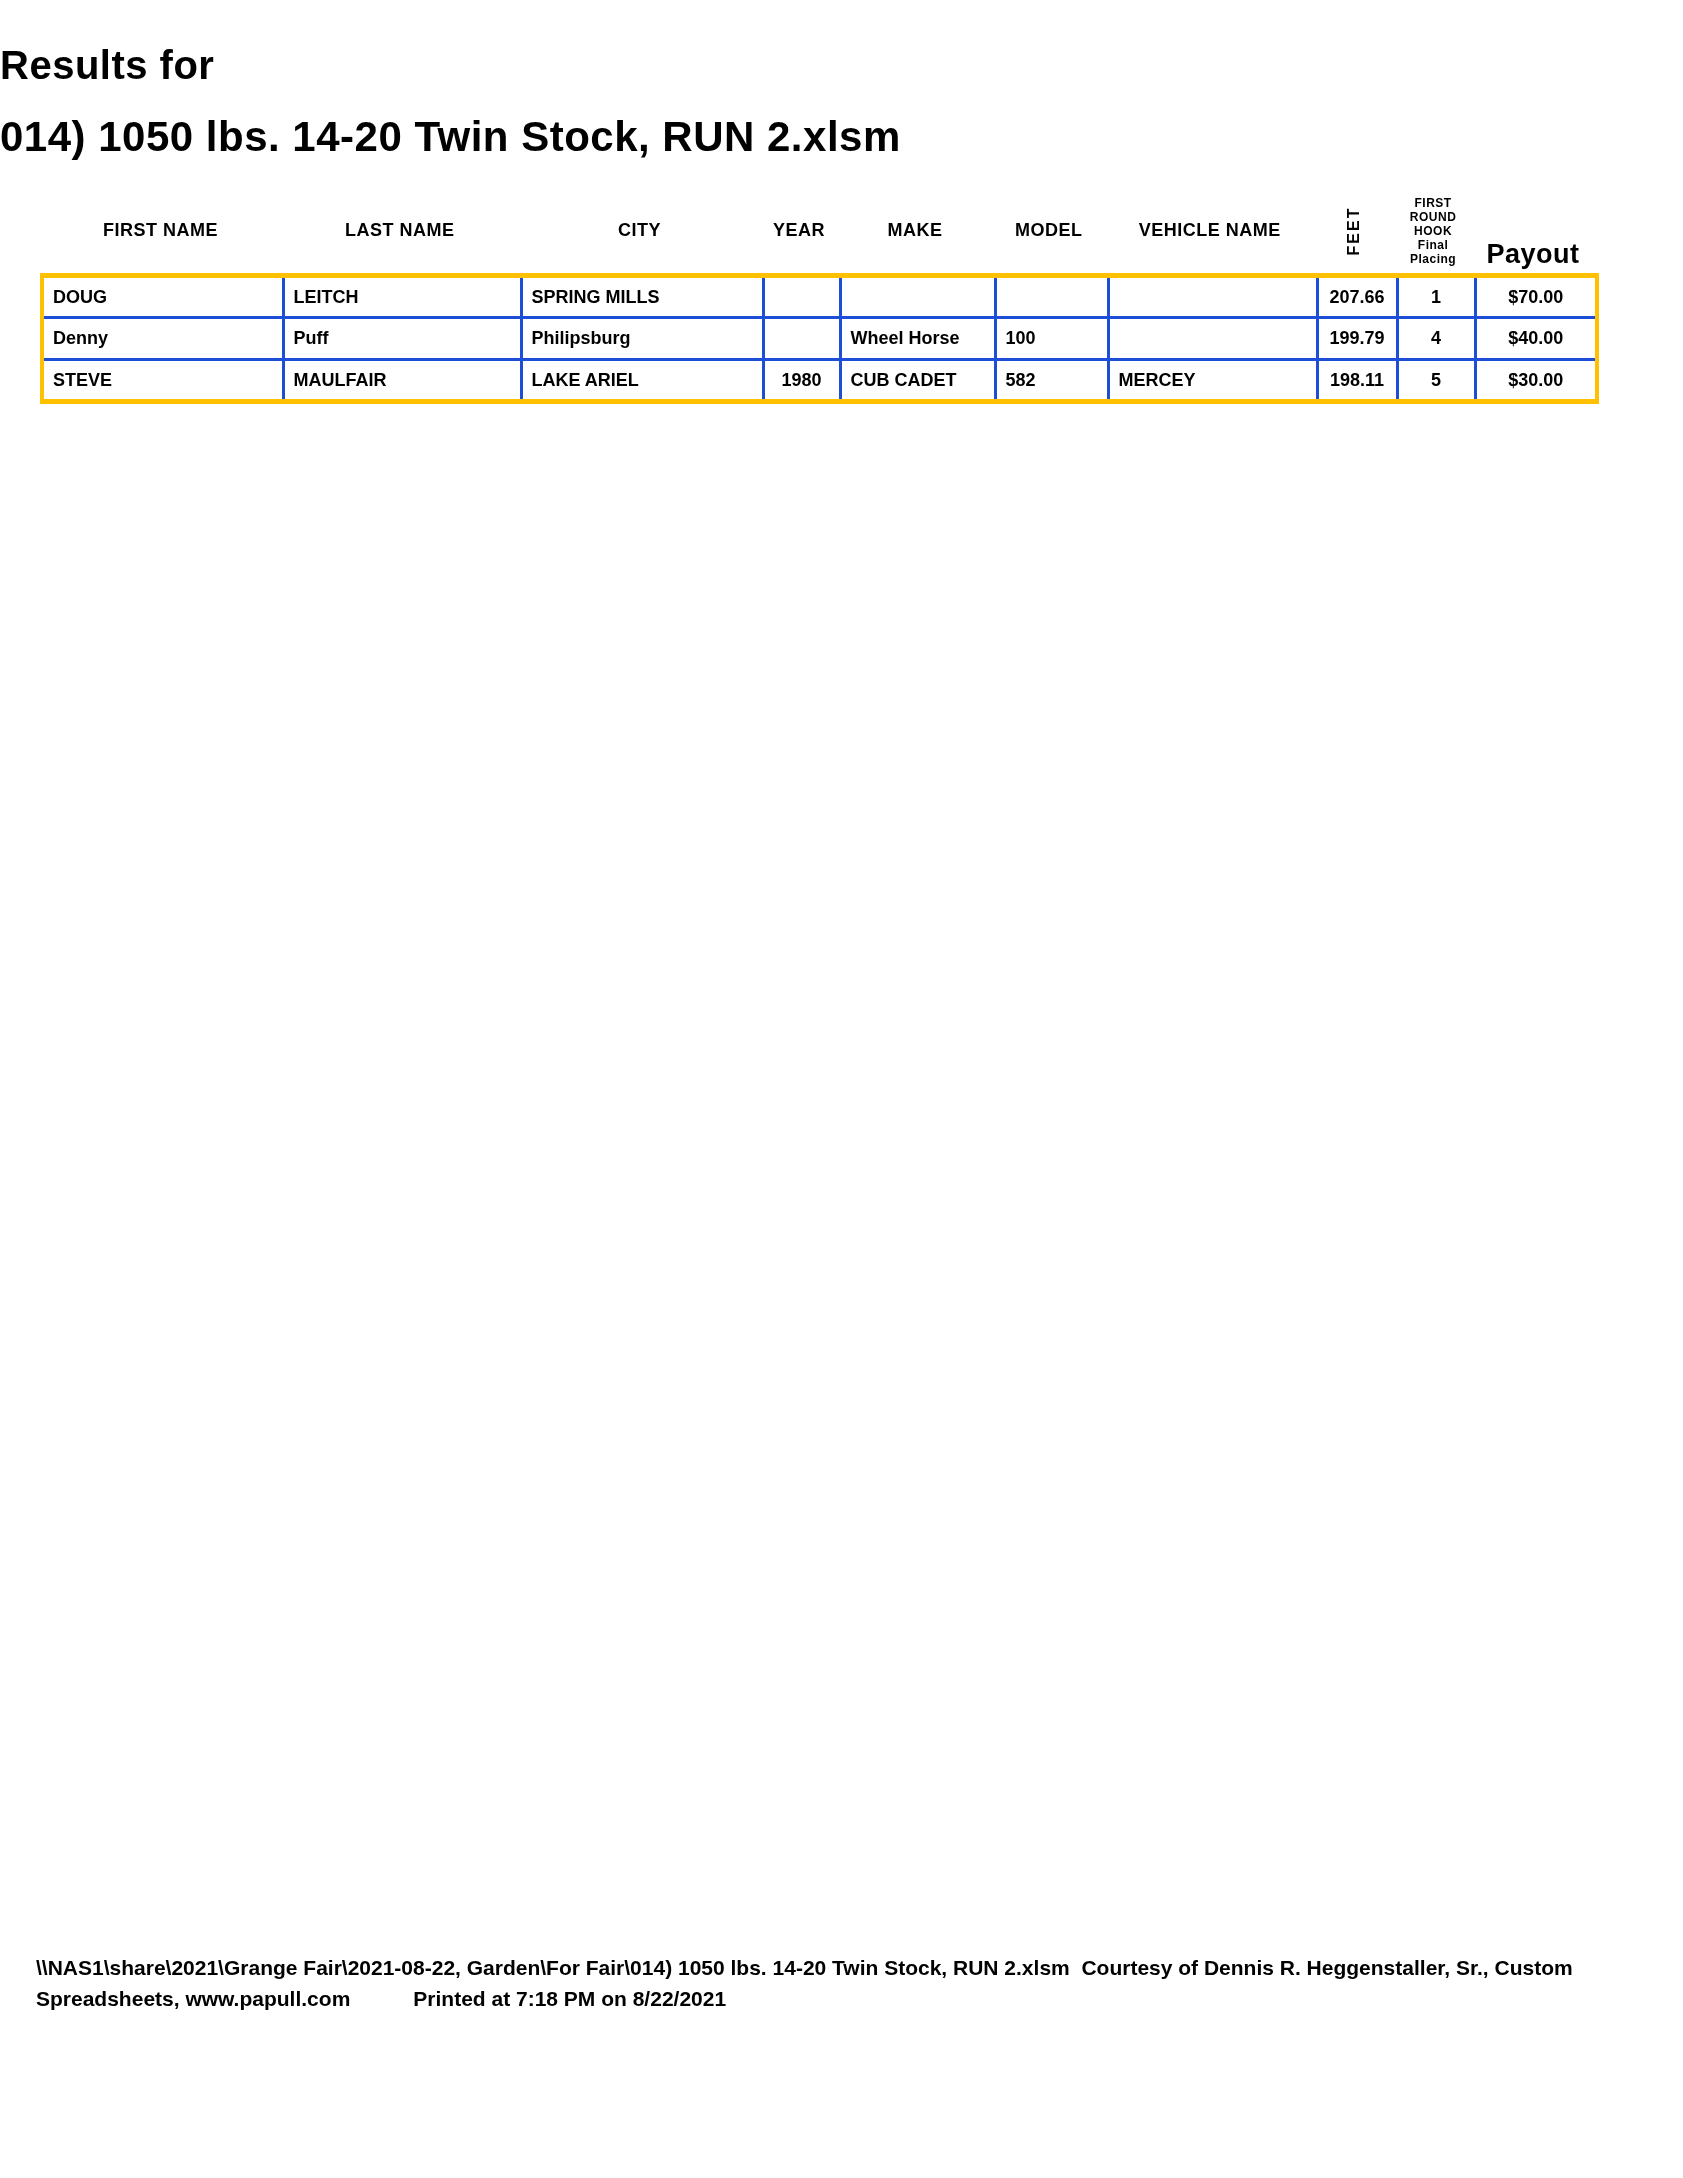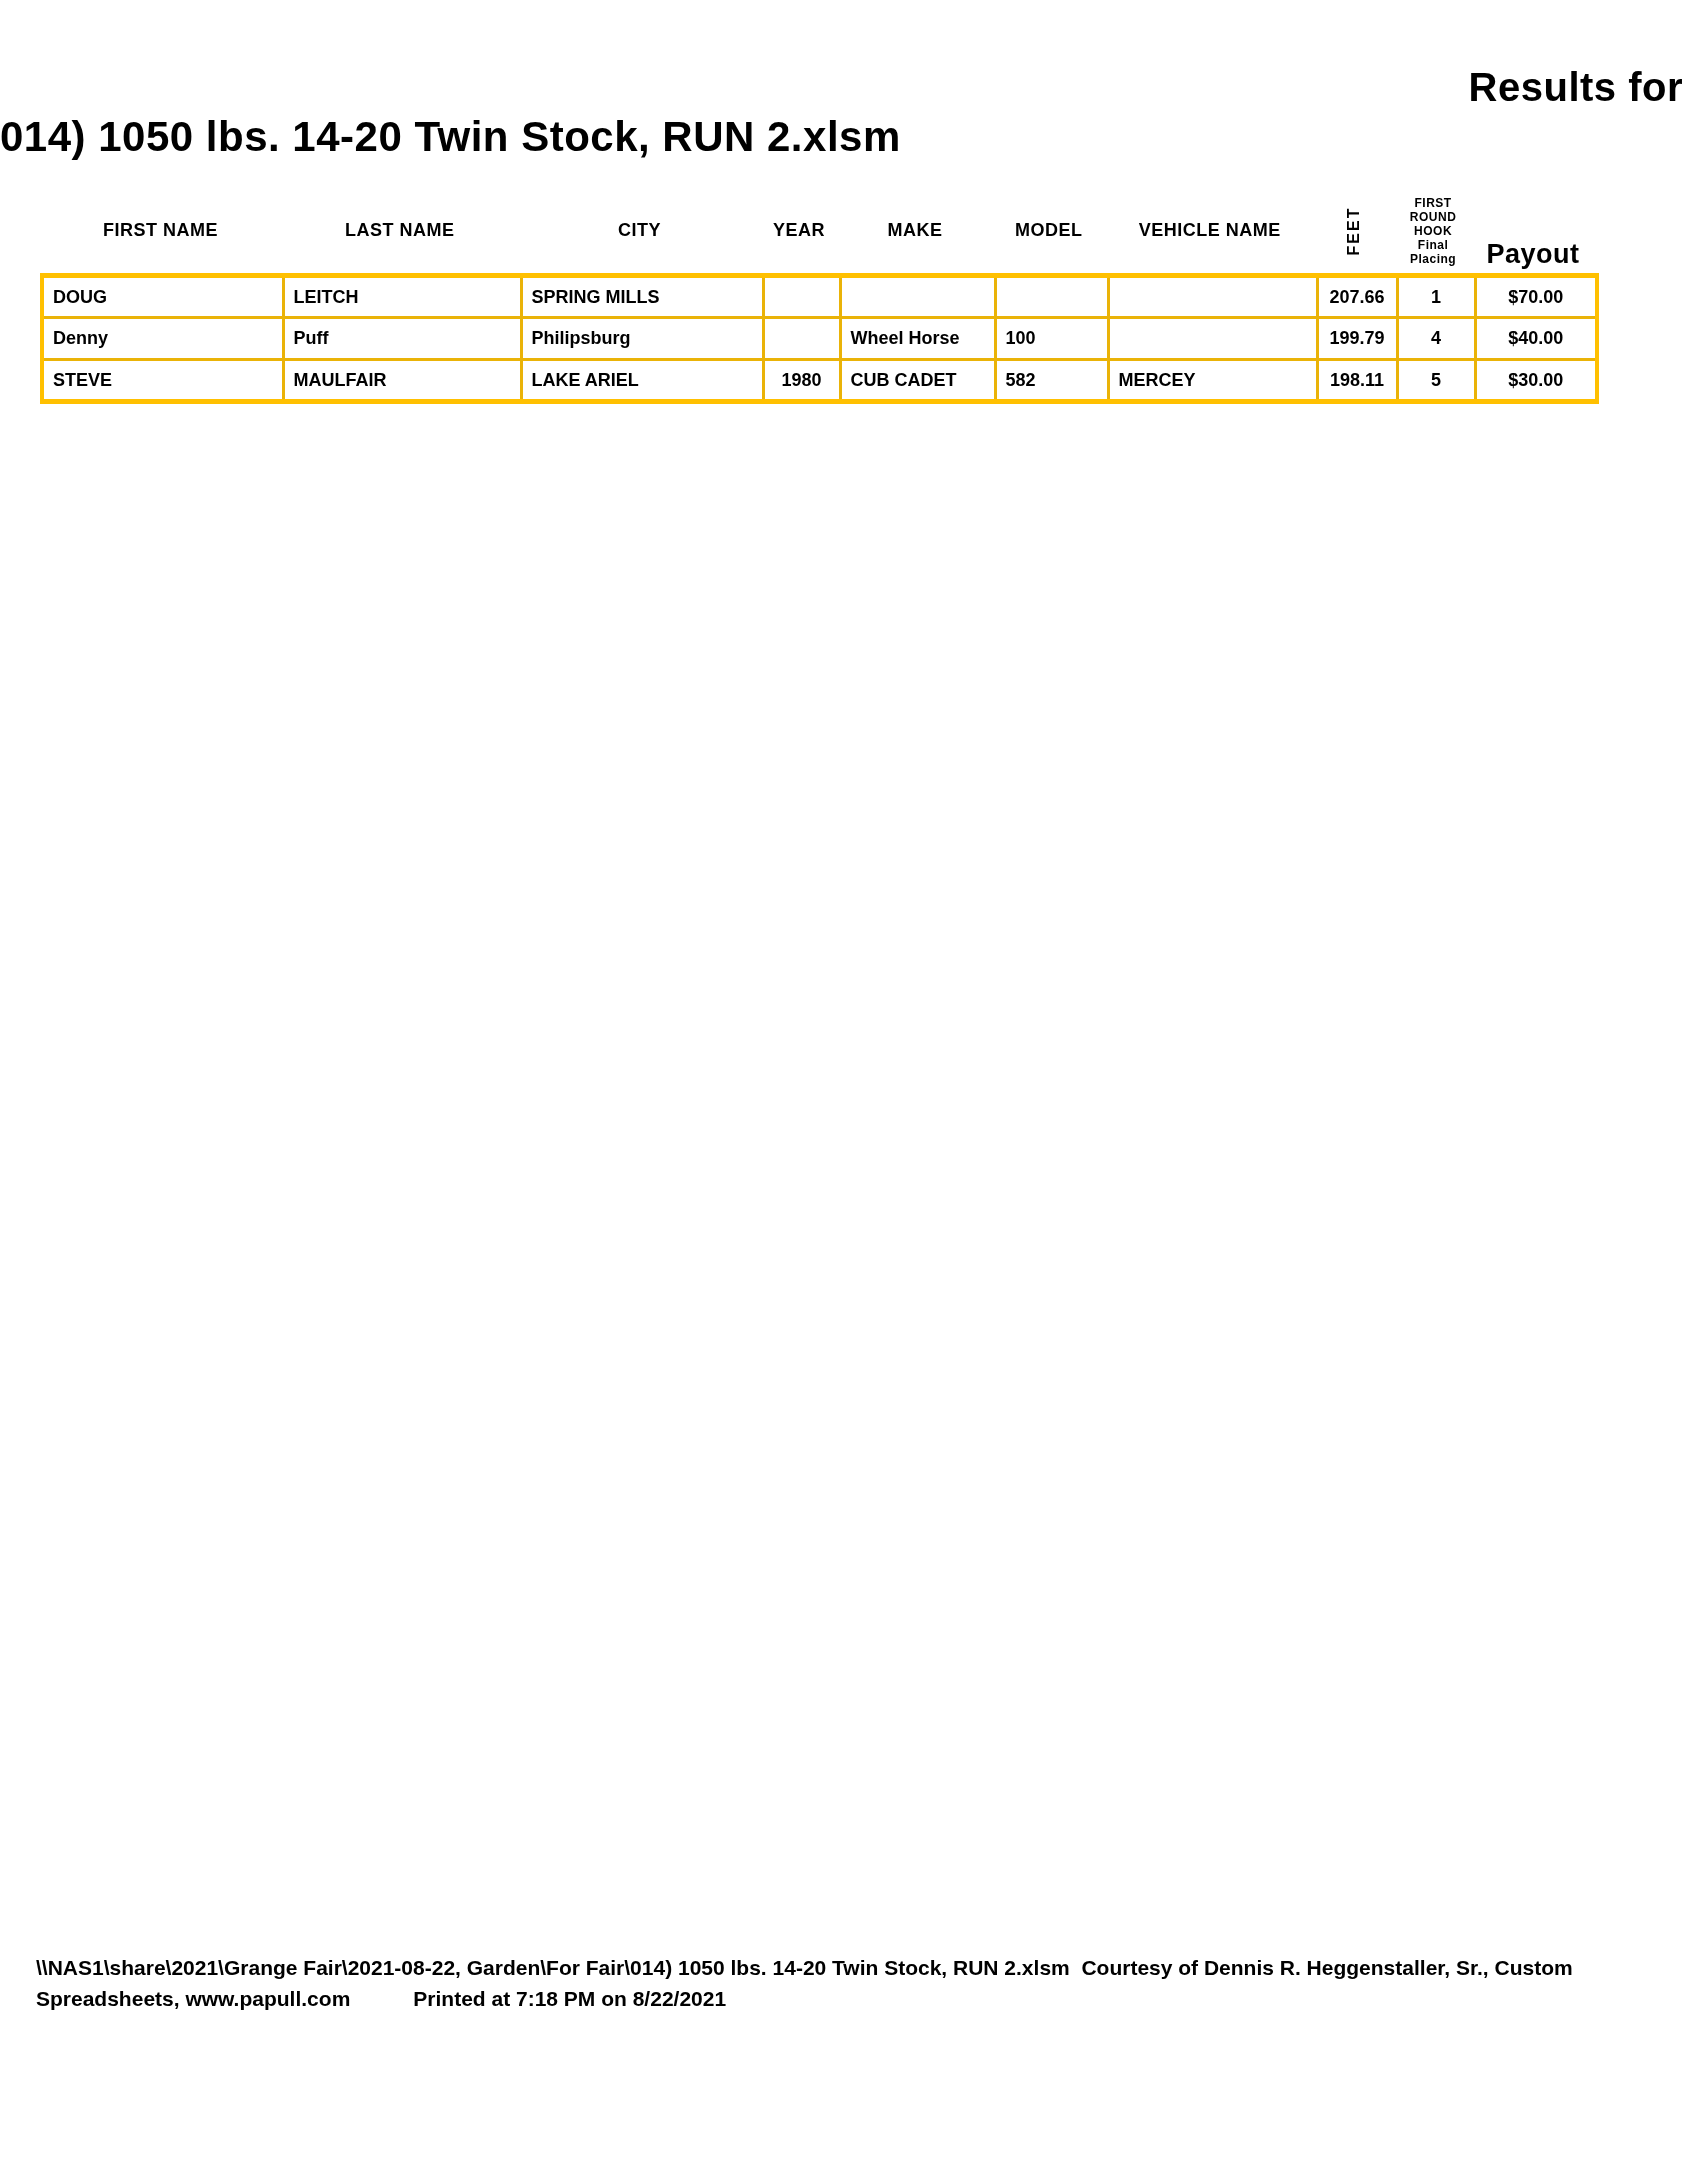--- a/index.html
+++ b/index.html
@@ -3,22 +3,22 @@
 <meta charset="utf-8">
 <style>
   * { margin:0; padding:0; box-sizing:border-box; }
   html,body { background:#ffffff; }
   .page {
     position:relative; width:1683px; height:2178px; background:#ffffff;
     font-family:"Liberation Sans", sans-serif; font-weight:bold; color:#000000;
     overflow:hidden;
   }
   .title1 {
-    position:absolute; top:65px; left:0; width:1683px;
-    text-align:right; font-size:40px; letter-spacing:0.5px;
+    position:absolute; top:43px; left:0; width:1683px;
+    text-align:left; font-size:40px; letter-spacing:0.5px;
   }
   .title2 {
     position:absolute; top:113px; left:0; width:1683px;
     font-size:42px; letter-spacing:0.5px;
   }
   
   .thead {
     position:absolute; left:40px; top:192px; width:1554px; height:77px;
     display:flex; align-items:center;
   }
@@ -31,21 +31,21 @@
   .feet-rot { transform:rotate(-90deg); font-size:16px; letter-spacing:2px; }
   .placing-head { font-size:12px; line-height:14px; white-space:normal; }
   .payout-head { font-size:27px; letter-spacing:0.5px;margin-top:47px; }
   
   table.grid {
     position:absolute; left:40px; top:273px; width:1554px;
     border-collapse:collapse; table-layout:fixed;
     border:5px solid #FFC000; border-left-width:4px; border-right-width:4px;
   }
   table.grid td {
-    border:3px solid #eab308; height:42px; font-size:18px;
+    border:3px solid #1d4ed8; height:42px; font-size:18px;
     overflow:hidden; white-space:nowrap; background:#ffffff;
   }
   tr.thick-bottom td { border-bottom-width:5px; }
   td.al { text-align:left; padding-left:9px; }
   td.ac { text-align:center; }
   
   .footer { position:absolute; left:36px; top:1952px; width:1624px; }
   .footer-line { font-size:21px; line-height:31px; white-space:pre; }
   .printed-gap { display:inline-block; width:63px; }
 </style>

